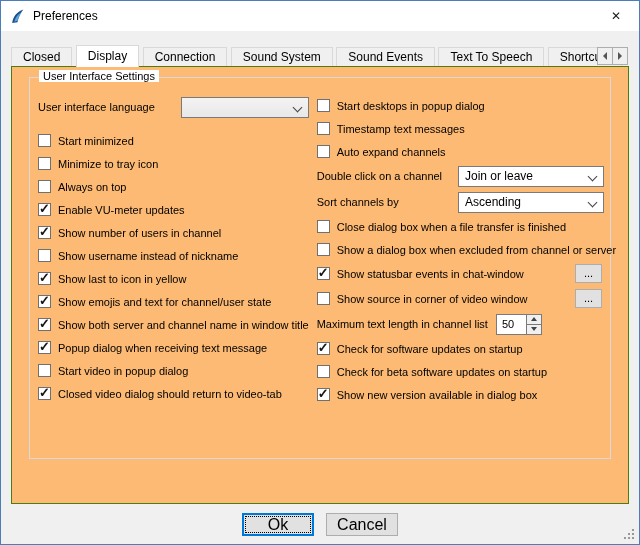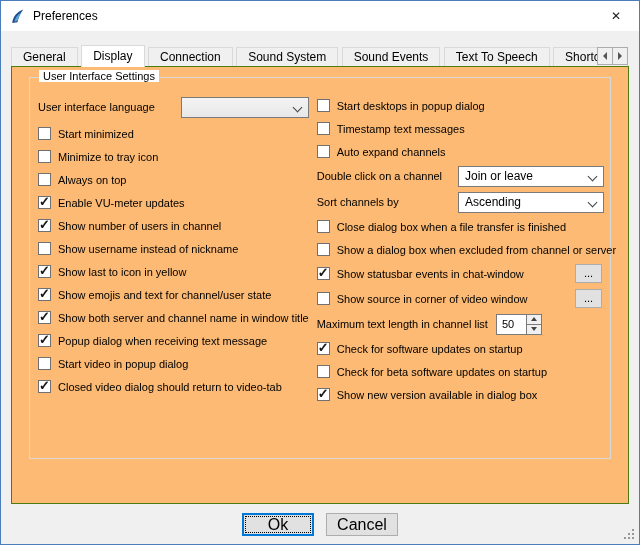--- a/index.html
+++ b/index.html
@@ -31,21 +31,21 @@
   
   .groupbox{position:absolute;left:17px;right:17px;top:10px;height:382px;border:1px solid #d9d9d9;box-sizing:border-box;}
   .group-label{position:absolute;top:-8px;left:9px;background:#fff;padding:0 4px;font-size:11px;color:#000;}
 
   .cols{display:flex;align-items:flex-start;padding:16px 6px 0 8px;}
   .col-left{flex:0 0 266px;}
   .col-right{flex:1 1 auto;min-width:0;padding-left:8px;}
 
   .row{display:flex;align-items:center;height:23px;font-size:11px;color:#000;}
   .lbl{white-space:nowrap;}
-  .lang-row{height:26px;margin-bottom:2px;}
+  .lang-row{height:26px;margin-bottom:9px;}
   .combo-row{height:26px;}
   .dots-row{height:25px;}
   .spin-row{height:26px;}
 
   
   .cb{flex:0 0 auto;width:13px;height:13px;box-sizing:border-box;border:1px solid #707070;background:#fff;margin-right:7px;position:relative;}
   .cb.checked::after{content:"✓";position:absolute;left:0px;top:-3px;font-size:13px;font-weight:bold;color:#151515;line-height:16px;}
 
   
   .combo{position:relative;box-sizing:border-box;height:21px;border:1px solid #7a7a7a;background:#fff;display:flex;align-items:center;padding:0 4px 0 6px;font-size:12px;}
@@ -90,21 +90,21 @@
     </span>
     <span class="title">Preferences</span>
     <div class="close-btn">
       <span>✕</span>
     </div>
   </div>
 
   <div class="content">
 
     <div class="tabstrip">
-      <div class="tab">General</div>
+      <div class="tab">Closed</div>
       <div class="tab selected">Display</div>
       <div class="tab">Connection</div>
       <div class="tab">Sound System</div>
       <div class="tab">Sound Events</div>
       <div class="tab">Text To Speech</div>
       <div class="tab">Shortcuts</div>
       
     </div>
     <div class="tab-scroll">
       <div class="tsb">

